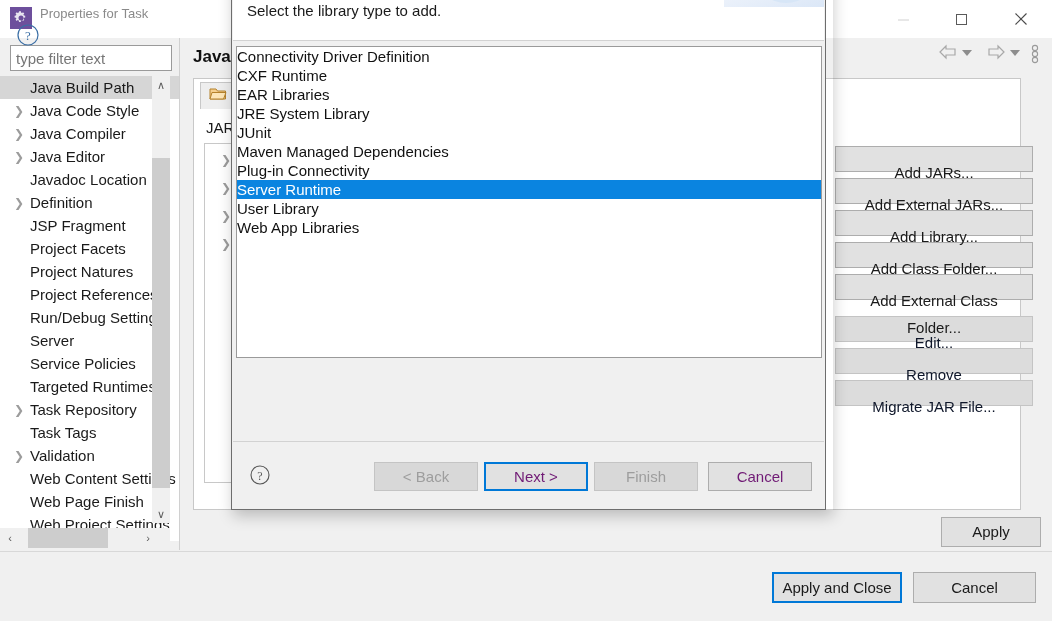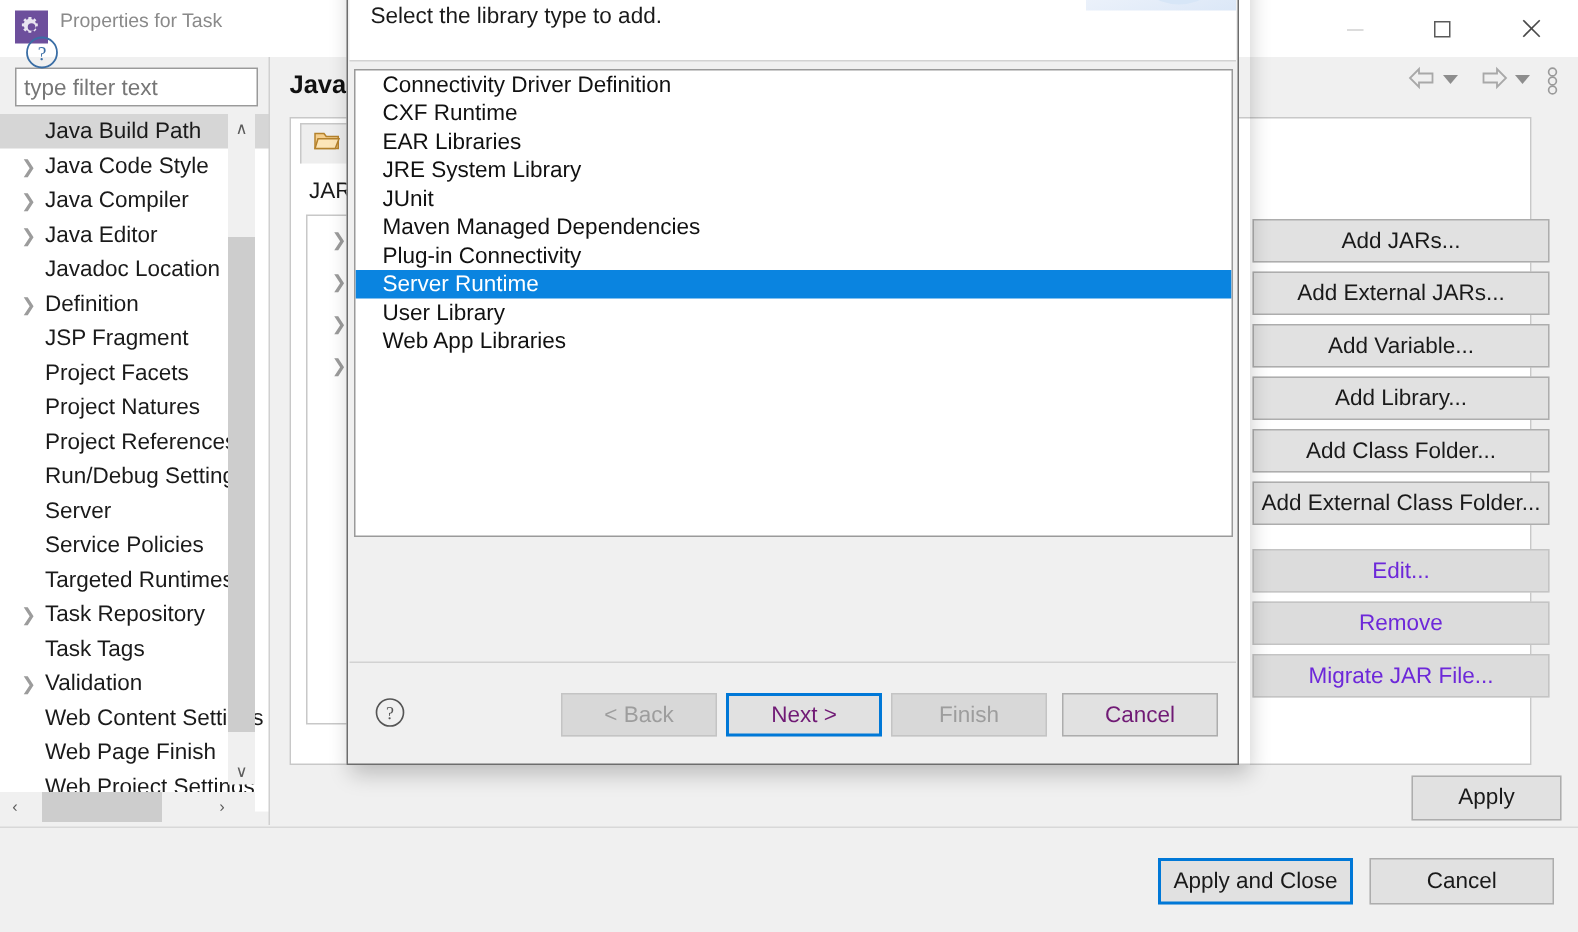--- a/index.html
+++ b/index.html
@@ -153,27 +153,27 @@
   }
   .jar-row { position: relative; height: 28px; }
   .jar-row .twisty {
     position: absolute; left: 16px; top: 9px; color: #9c9c9c; font-size: 12px;
   }
 
   
   .btn-col { position: absolute; left: 835px; top: 146px; width: 200px; }
   .ebtn {
     display: block; box-sizing: border-box;
-    width: 198px; height: 29px; margin-bottom: 6px;
+    width: 198px; height: 16px; margin-bottom: 6px;
     background: #e1e1e1; border: 1px solid #adadad;
     font-family: "Liberation Sans", sans-serif; font-size: 15px; color: #1a1a1a;
-    text-align: center; line-height: 27px; padding: 0;
+    text-align: center; line-height: 27px; padding: 12px;
     cursor: default;
   }
-  .ebtn.disabled { color: #6d28d9; background: #dcdcdc; border-color: #c4c4c4; }
+  .ebtn.disabled { color: #0f172a; background: #dcdcdc; border-color: #c4c4c4; }
   .ebtn.gap { margin-top: 16px; }
 
   .apply-btn {
     position: absolute; left: 941px; top: 517px;
     box-sizing: border-box; width: 100px; height: 30px;
     background: #e1e1e1; border: 1px solid #adadad;
     font-family: "Liberation Sans", sans-serif; font-size: 15px; color: #1a1a1a;
     text-align: center; line-height: 28px; cursor: default;
   }
 
@@ -233,21 +233,21 @@
     position: absolute; left: 1px; top: 111px; right: 1px; height: 1px;
     background: #d2d2d2;
   }
   .dlg-list {
     position: absolute; left: 4px; top: 117px; width: 586px; height: 312px;
     background: #ffffff; border: 1px solid #9a9a9a; box-sizing: border-box;
     overflow: hidden;
   }
   .dlg-opt {
     height: 19px; line-height: 19px;
-    padding-left: 18px;
+    padding-left: 0;
     font-size: 15px; color: #111; white-space: nowrap;
   }
   .dlg-opt.selected { background: #0a84e0; color: #ffffff; }
   .dlg-btnbar {
     position: absolute; left: 1px; bottom: 1px; right: 1px; height: 66px;
     background: #f0f0f0; border-top: 1px solid #d2d2d2;
   }
   .help-icon-sm {
     position: absolute; left: 16px; top: 22px; width: 22px; height: 22px;
   }
@@ -393,21 +393,20 @@
               <span class="twisty">❯</span>
             </div>
           </div>
       </div>
     </div>
 
     <div class="btn-col">
       <div id="side-buttons">
           <div class="ebtn">Add JARs...</div>
           <div class="ebtn">Add External JARs...</div>
-          <div class="ebtn">Add Variable...</div>
           <div class="ebtn">Add Library...</div>
           <div class="ebtn">Add Class Folder...</div>
           <div class="ebtn">Add External Class Folder...</div>
           <div class="ebtn disabled gap">Edit...</div>
           <div class="ebtn disabled">Remove</div>
           <div class="ebtn disabled">Migrate JAR File...</div>
         </div>
     </div>
 
     <div class="apply-btn">Apply</div>

